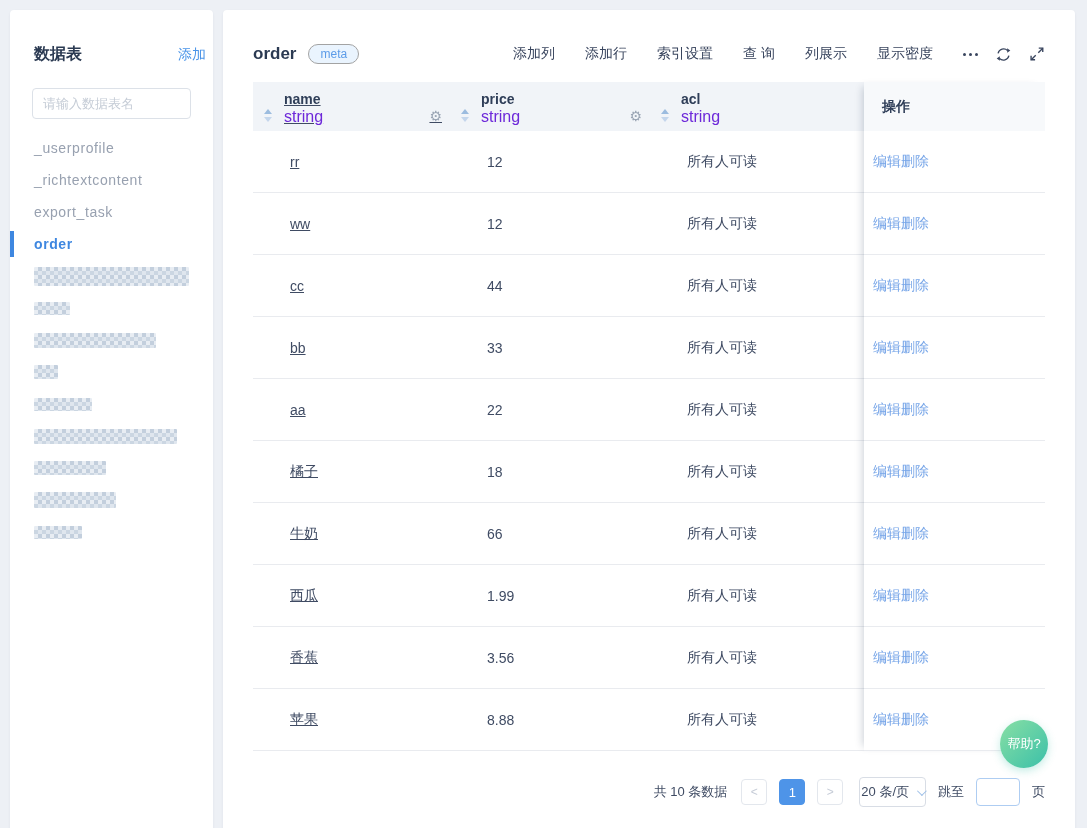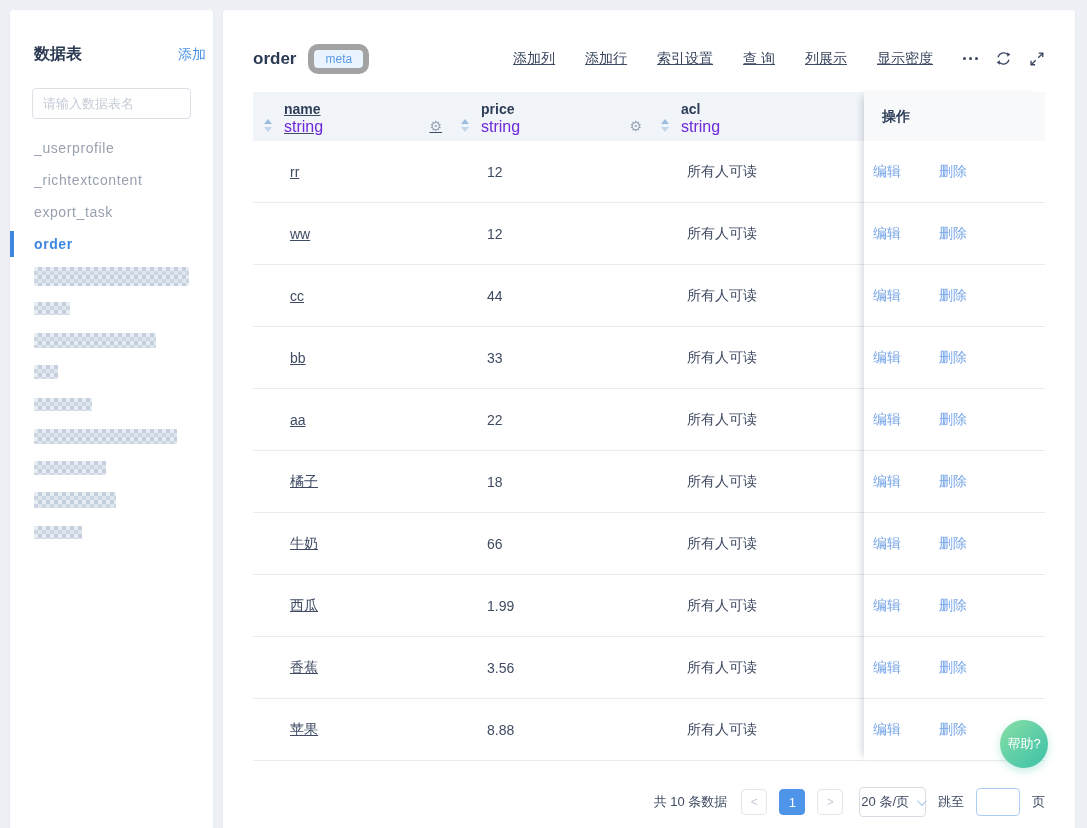--- a/index.html
+++ b/index.html
@@ -32,22 +32,22 @@
                width:4px; height:26px; background:#3e87e0; }
   .redacted { height:13px; border-radius:1px;
     background:conic-gradient(#c3cfdd 25%, #dfe6ee 25% 50%, #cbd6e2 50% 75%, #e8edf3 75%);
     background-size:8px 8px; filter:blur(0.6px); }
 
   
   .main { left:223px; width:852px; height:830px; }
   .main-header { display:flex; align-items:center; padding:34px 30px 0 30px; }
   .m-title { font-size:17px; font-weight:bold; color:#2b3a52; }
   .m-badge { margin-left:12px; font-size:12px; color:#5b9be8; background:#eaf4fe;
-             border:6px solid #a3a3a3; border-radius:10px; padding:3px 11px; line-height:1; }
-  .toolbar { margin-left:auto; display:flex; align-items:flex-start;text-decoration:underline; }
+             border:1px solid #a3a3a3; border-radius:10px; padding:3px 11px; line-height:1; }
+  .toolbar { margin-left:auto; display:flex; align-items:center; }
   .tb-text { display:flex; align-items:center; gap:30px; }
   .tb-btn { font-size:14px; color:#39455e; cursor:pointer; white-space:nowrap; }
   .tb-icons { display:flex; align-items:center; gap:17px; margin-left:30px; color:#39455e; }
   .tb-icon { cursor:pointer; display:flex; align-items:center; }
   .dots { display:flex; gap:3px; align-items:center; }
   .dots i { width:3px; height:3px; border-radius:50%; background:#39455e; }
 
   
   .table-wrap { position:relative; margin:18px 30px 0 30px; width:792px; }
   .thead { display:flex; height:49px; background:#f1f4f8; }
@@ -65,21 +65,21 @@
   .gear { font-family:"DejaVu Sans",sans-serif; color:#9aa5b4; font-size:14px;
           line-height:14px; cursor:pointer; padding-bottom:1px; }
   .trow { display:flex; height:62px; align-items:center; border-bottom:1px solid #e9ebef; }
   .tcell { padding-left:37px; font-size:14px; color:#3f4b63; }
 
   
   .actions-col { position:absolute; top:0; right:0; width:181px; background:#fca5a5;
                  box-shadow:-6px 0 8px -5px rgba(15,35,70,0.22); }
   .a-head { height:49px; background:#f7f9fb; display:flex; align-items:center;
             padding-left:18px; font-size:14px; font-weight:bold; color:#2f3e58; }
-  .arow { height:62px; display:flex; align-items:center; gap:38px; padding-left:9px;
+  .arow { height:62px; display:flex; align-items:center; padding-left:9px;
           border-bottom:1px solid #e9ebef; background:#fff; }
   .alink { color:#76a5e8; font-size:14px; cursor:pointer; text-decoration:none; }
 
   
   .pagination { display:flex; align-items:center; justify-content:flex-end;
                 margin:26px 30px 0 30px; gap:12px; font-size:13px; color:#3f4b63; }
   .pg-total { margin-right:2px; }
   .pg-btn { width:26px; height:26px; border-radius:4px; border:1px solid #e3e7ed;
             background:#fff; color:#c6ccd7; font-size:12px; cursor:pointer;
             display:flex; align-items:center; justify-content:center;

